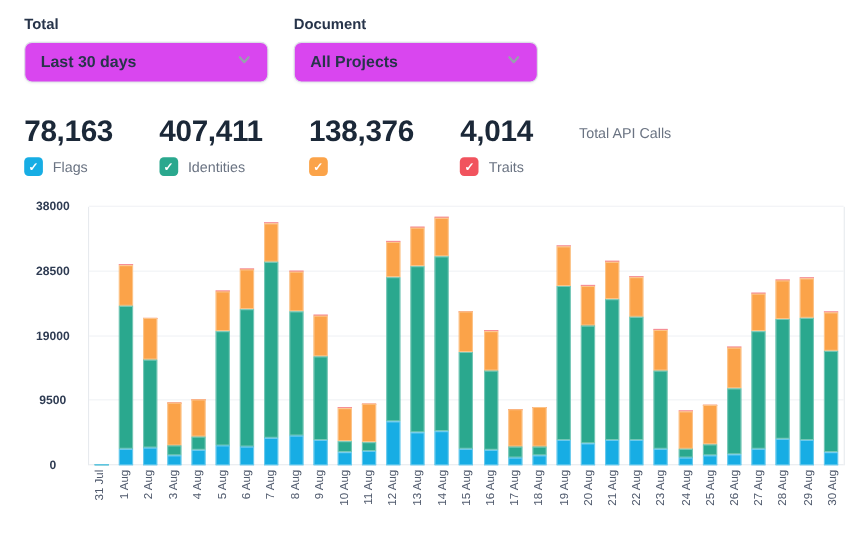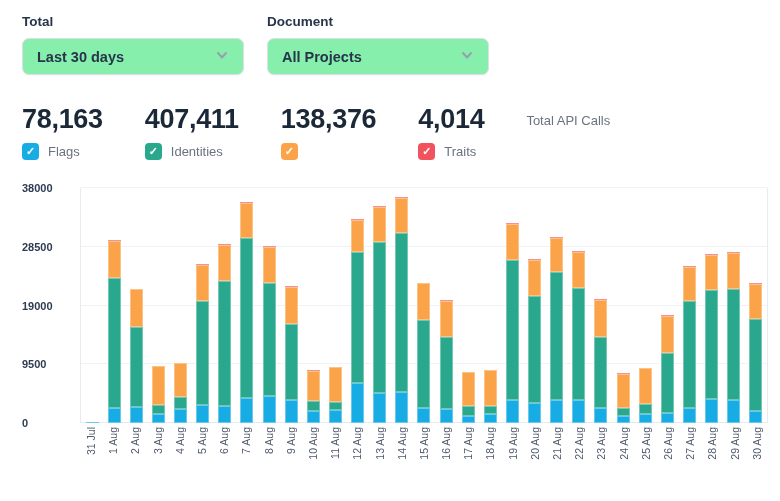--- a/index.html
+++ b/index.html
@@ -3,38 +3,38 @@
 <meta charset="utf-8">
 <style>
   * { margin:0; padding:0; box-sizing:border-box; }
   html,body { width:780px; height:501px; background:#ffffff; font-family:"Liberation Sans", sans-serif; color:#1e2b40; overflow:hidden; }
   .page { padding:14px 12px 0 22px; }
 
   
   .controls { display:flex; gap:23px; }
   .control-group { width:222px; }
   .control-label { font-size:13.5px; font-weight:700; color:#27344a; margin-bottom:9px; }
-  .dropdown { height:37px; border:1px solid #dcdfe6; border-radius:7px; background:#86efac;
+  .dropdown { height:37px; border:1px solid #dcdfe6; border-radius:7px; background:#d946ef;
               display:flex; align-items:center; justify-content:space-between;
               padding:0 14px; cursor:pointer; box-shadow:0 1px 2px rgba(20,30,50,0.04); }
   .dropdown-value { font-size:14.5px; font-weight:700; color:#27344a; }
   .chev { width:14px; height:14px; flex:0 0 auto; }
 
   
   .stats { display:flex; gap:42px; margin-top:29px; align-items:flex-start; }
   .stat-value { font-size:27px; font-weight:700; color:#1b2838; letter-spacing:-0.3px; line-height:1.15; }
   .stat-meta { display:flex; align-items:center; gap:9px; margin-top:7px; height:18px; }
   .checkbox { width:17px; height:17px; border-radius:4px; display:flex; align-items:center; justify-content:center;
               color:#fff; font-size:11px; font-weight:700; cursor:pointer; }
   .stat-label { font-size:13px; color:#6a7382; }
 
   
   .chart { display:flex; margin-top:28px; }
   .ycol { width:58px; position:relative; height:235px; flex:0 0 auto; }
-  .ytick { position:absolute; right:6px; width:52px; text-align:left; font-size:11px; font-weight:600; color:#2e3b52; height:14px; line-height:14px; }
+  .ytick { position:absolute; right:6px; width:52px; text-align:center; font-size:11px; font-weight:600; color:#2e3b52; height:14px; line-height:14px; }
   .plot-wrap { flex:1; }
   .plot { position:relative; height:235px; border-left:1px solid #e7eaee; border-right:1px solid #e7eaee; }
   .gridline { position:absolute; left:0; right:0; height:1px; background:#f0f2f5; }
   .gridline.zero { background:#e7eaee; }
   .bars { position:absolute; inset:0; display:flex; align-items:flex-end; }
   .bar-col { flex:1; display:flex; justify-content:center; align-items:flex-end; height:100%; }
   .bar-stack { width:13px; display:flex; flex-direction:column-reverse; }
   .seg { width:100%; box-shadow:inset 0 0 0 1px rgba(255,255,255,0.35); }
   .xlabels { display:flex; margin-top:4px; height:52px; }
   .xcell { flex:1; display:flex; justify-content:center; align-items:flex-start; }

